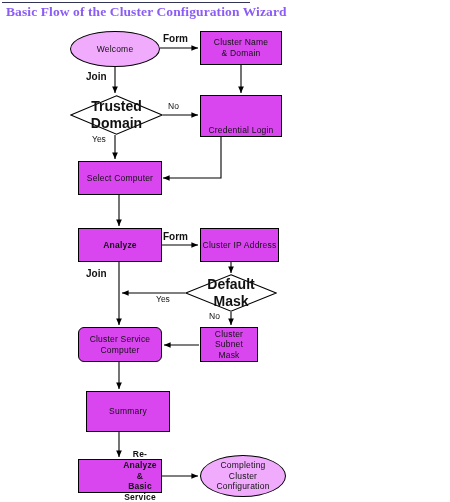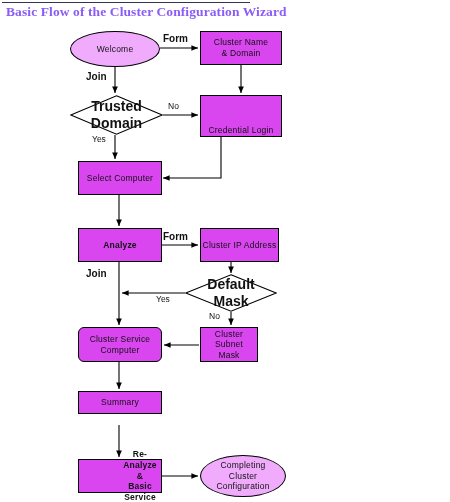--- a/index.html
+++ b/index.html
@@ -228,21 +228,21 @@
       </div>
     </div>
 
     <div class="node box" style="left:200px; top:327px; width:58px; height:35px;">
       <div>
         <div>Cluster Subnet</div>
         <div>Mask</div>
       </div>
     </div>
 
-    <div class="node box top-text" style="left:78px; top:391px; width:84px; height:23px;">
+    <div class="node box top-text" style="left:86px; top:391px; width:84px; height:41px;">
       <span>Summary</span>
     </div>
 
     <div class="node box" style="left:78px; top:459px; width:84px; height:34px;padding-left:40px;">
       <div class="bold-label">
         <div>Re-Analyze &amp;</div>
         <div>Basic Service</div>
       </div>
     </div>
 

